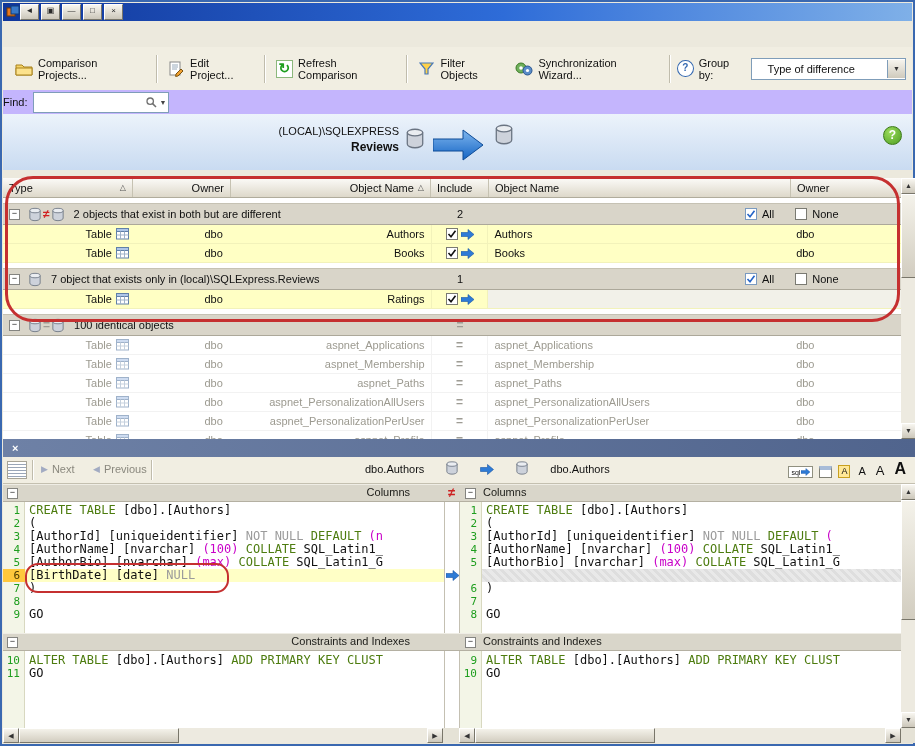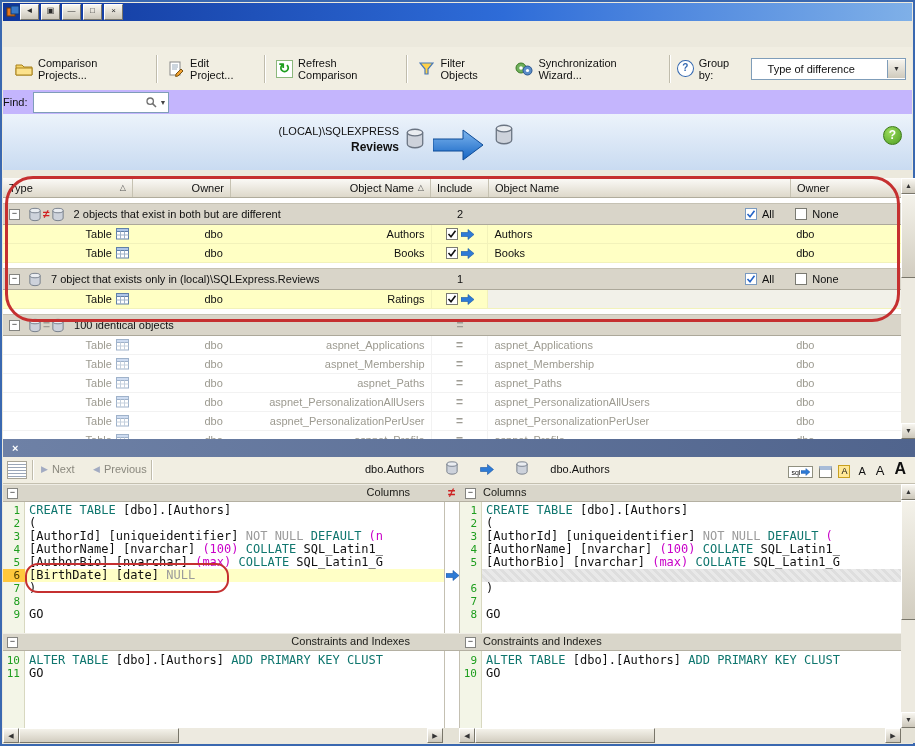--- a/index.html
+++ b/index.html
@@ -105,21 +105,21 @@
   .hdr-rtext{position:absolute;left:480px;top:2px;color:#20201C}
   .hdr-neq{position:absolute;left:445px;top:1px;color:#CC2020;font-weight:bold;font-size:13px}
   .codebox{position:absolute;overflow:hidden}
   .code-line{height:13px;line-height:13px;display:flex;font-family:"DejaVu Sans Mono",monospace;font-size:12px}
   .ln{width:22px;flex:none;text-align:right;padding-right:5px;color:#1E9E1E;font-size:11px;box-sizing:border-box}
   .ln.hl{background:#FFC83C;color:#4A3A00}
   .code{flex:1;padding-left:4px;overflow:hidden;white-space:pre}
   .code span{white-space:pre}
   .code-line.hl .code{background:#FFFFC6}
   .code-line.missing .code{background:repeating-linear-gradient(45deg,#E9E9E9,#E9E9E9 3px,#DEDEDE 3px,#DEDEDE 6px)}
-  .tk-k{color:#0f766e}.tk-p{color:#101010}.tk-g{color:#9B9B9B}.tk-m{color:#C800C8}
+  .tk-k{color:#4d7c0f}.tk-p{color:#101010}.tk-g{color:#9B9B9B}.tk-m{color:#C800C8}
   .copy-arrow{position:absolute;left:442px;top:85px;width:14px;height:13px;display:flex;align-items:center;justify-content:center}
   
   .annot{position:absolute;pointer-events:none;z-index:60}
   #annot-grid{left:3px;top:174px;width:889px;height:140px;border:3px solid #C53030;border-radius:28px}
   #annot-line{left:23px;top:561px;width:200px;height:26px;border:2px solid #C53030;border-radius:13px}
   svg{display:block}
   .inlsvg{display:inline-flex}
 </style>
 </head>
 <body>

